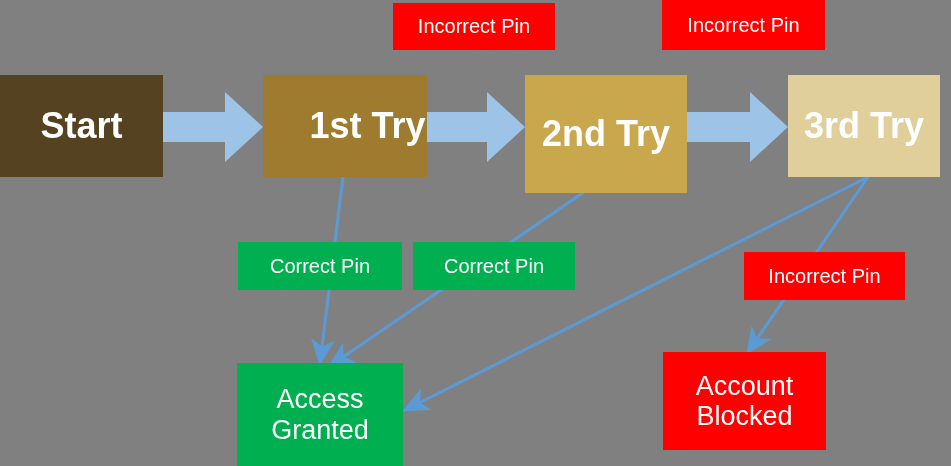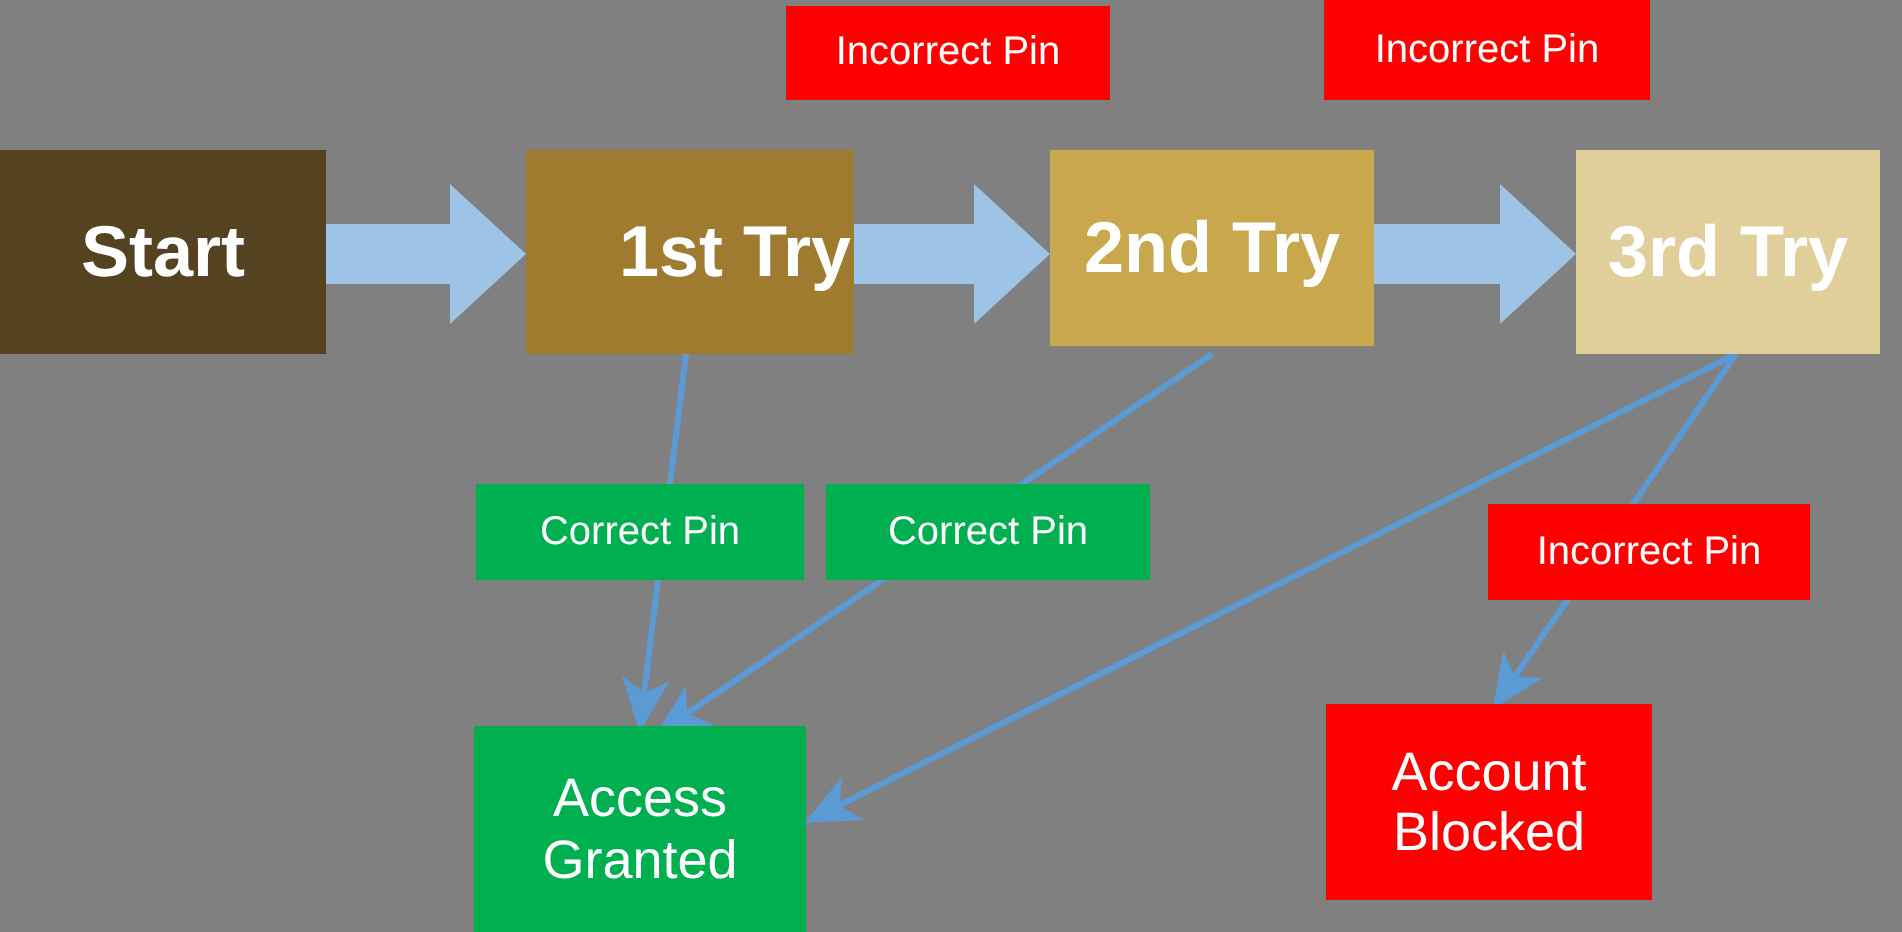--- a/index.html
+++ b/index.html
@@ -92,21 +92,21 @@
       <polygon points="0,20 63,20 63,0 101,35 63,70 63,50 0,50" fill="#9DC3E6"></polygon>
     </svg>
   </div>
 
   <div class="node stage" style="left:0px;top:75px;width:163px;height:102px;background:#544221;">
     <span>Start</span>
   </div>
   <div class="node stage" style="left:263px;top:75px;width:164px;height:102px;background:#9E7B2F;padding-left:45px;">
     <span>1st Try</span>
   </div>
-  <div class="node stage" style="left:525px;top:75px;width:162px;height:98px;background:#C9A74D;">
+  <div class="node stage" style="left:525px;top:75px;width:162px;height:118px;background:#C9A74D;">
     <span>2nd Try</span>
   </div>
   <div class="node stage" style="left:788px;top:75px;width:152px;height:102px;background:#E0CE9B;">
     <span>3rd Try</span>
   </div>
 
   <div class="node terminal" style="left:237px;top:363px;width:166px;height:103px;background:#00B050;">
     <span>Access
 Granted</span>
   </div>

